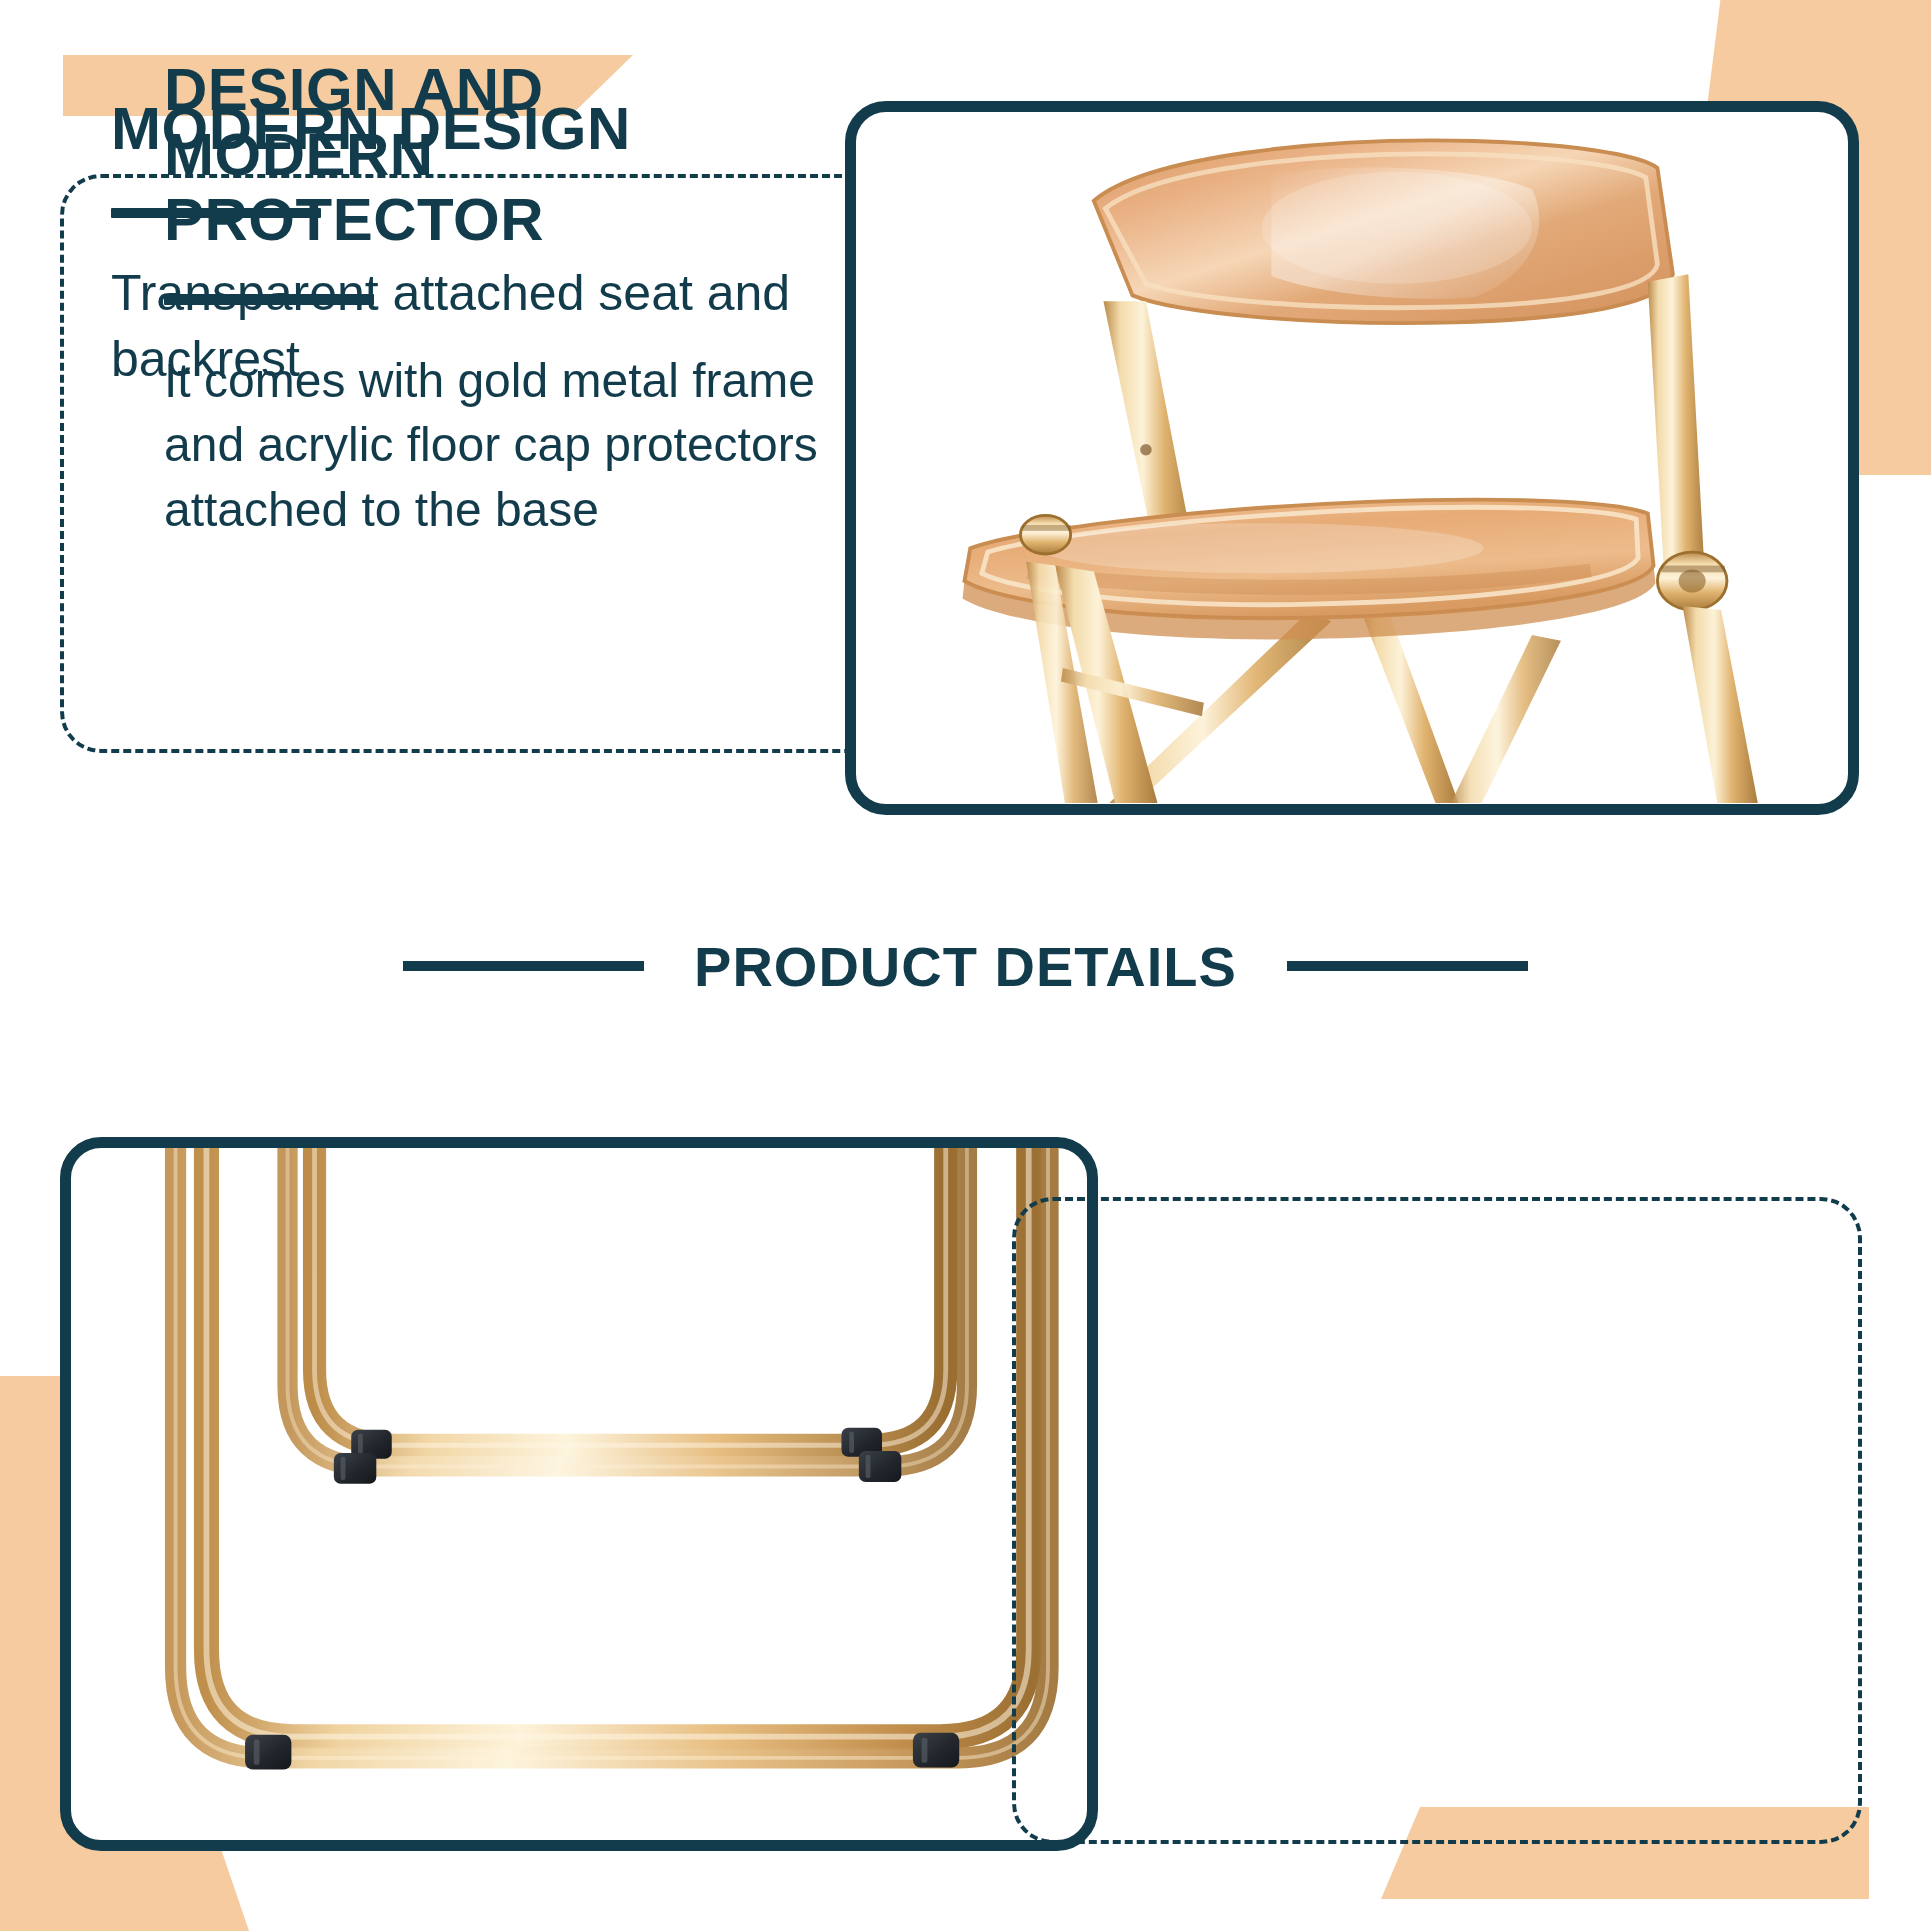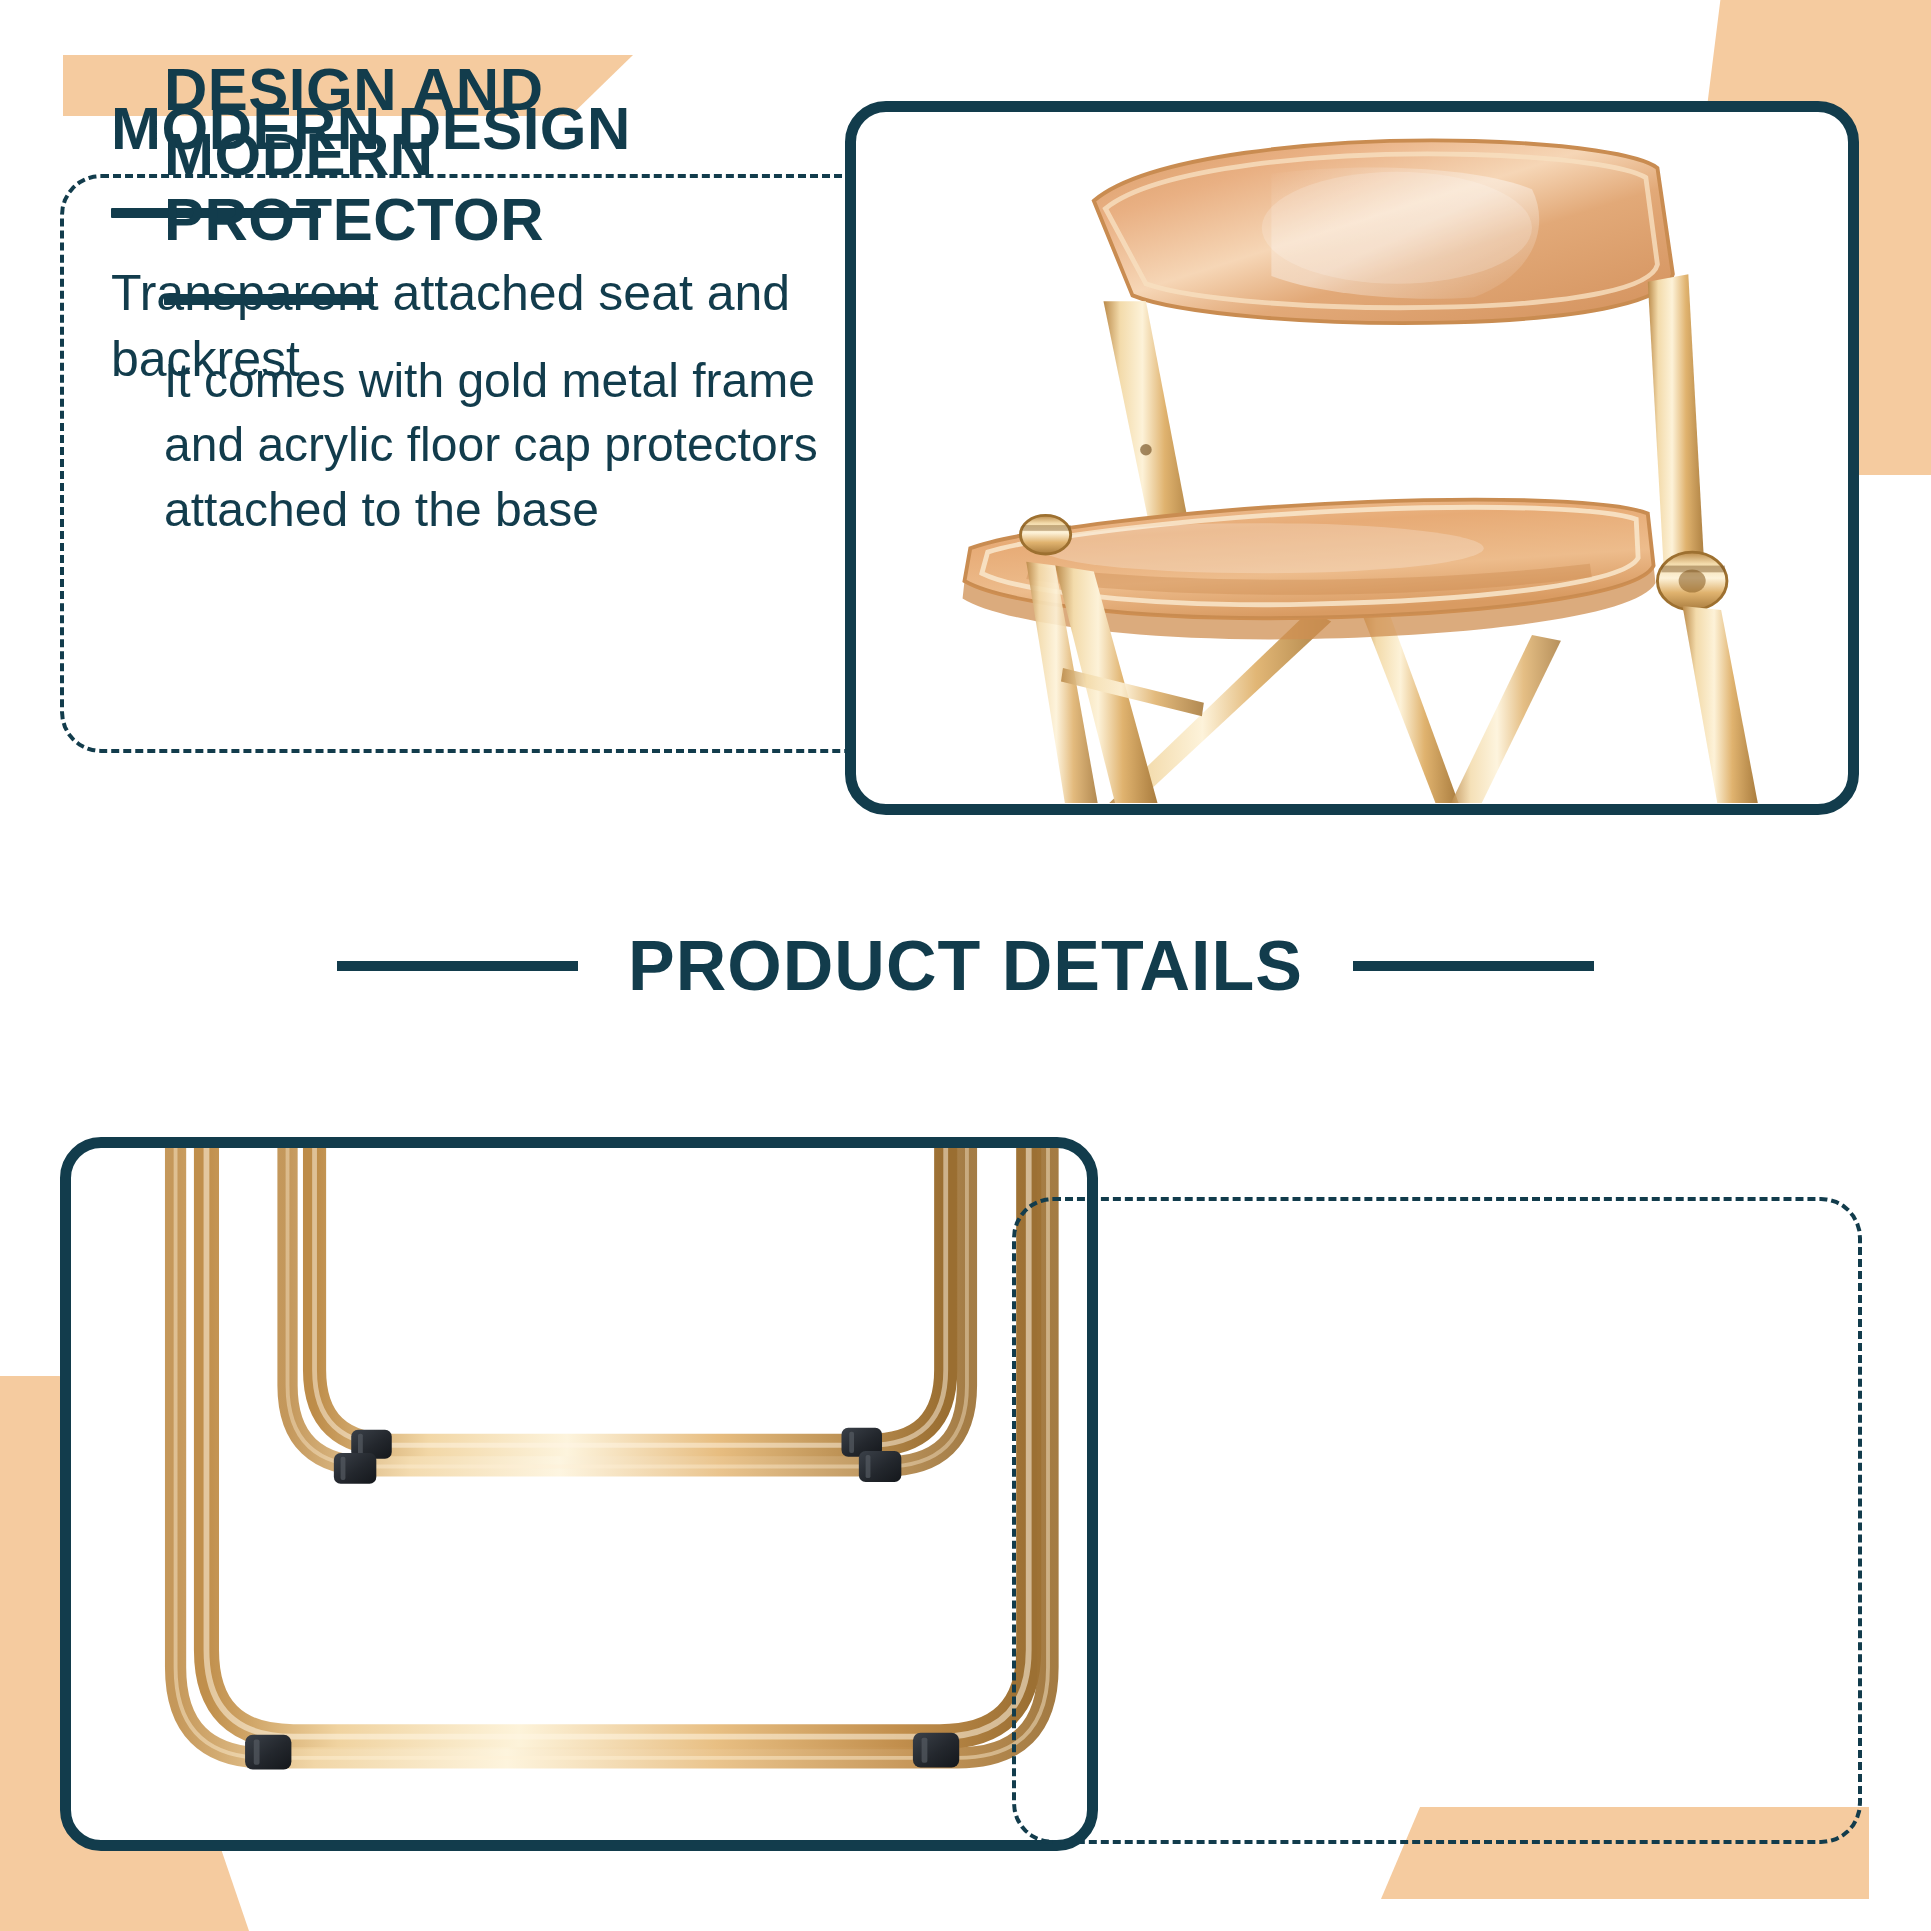--- a/index.html
+++ b/index.html
@@ -82,21 +82,21 @@
 
   
   #section-title{
     position:absolute;left:0;top:903px;width:1931px;height:126px;
     display:flex;align-items:center;justify-content:center;gap:50px;
   }
   #section-title .tline{width:241px;height:10.6px;background:#123c4c;flex:none;}
   #section-title h1{
     margin:0;color:#123c4c;
     font-family:"Liberation Sans", sans-serif;
-    font-weight:bold;font-size:70px;letter-spacing:1px;
+    font-weight:bold;font-size:56px;letter-spacing:1px;
     white-space:nowrap;
   }
 
   .panel svg{display:block;}
 </style>
 </head>
 <body>
 
 <div class="stage">
 

